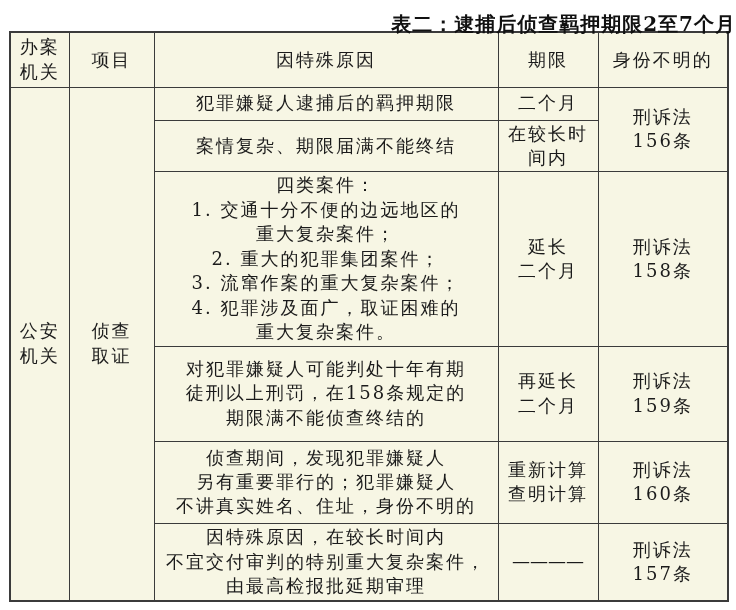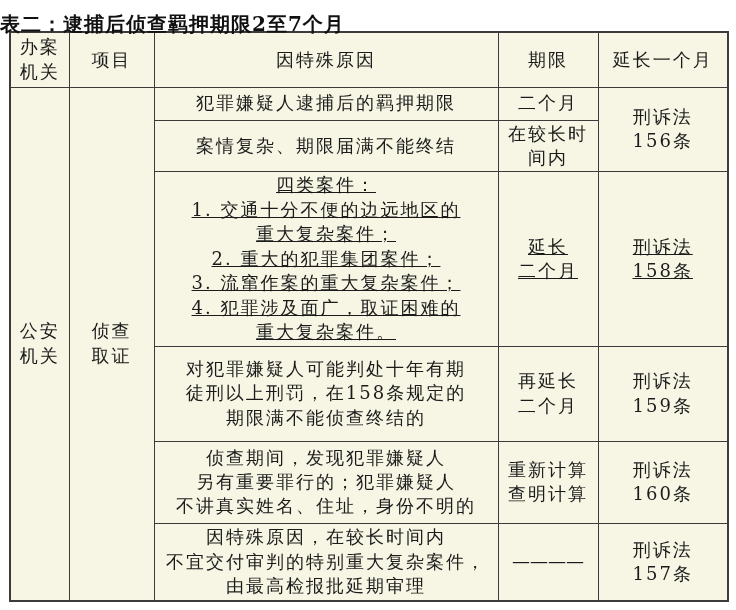--- a/index.html
+++ b/index.html
@@ -11,21 +11,21 @@
   *{box-sizing:border-box;}
   html,body{margin:0;padding:0;}
   body{
     width:736px;height:610px;
     background:var(--page-bg);
     font-family:"DejaVu Serif", serif;
     color:var(--text);
   }
   .page{width:736px;height:610px;overflow:hidden;}
   .title{
-    text-align:left;
+    text-align:right;
     font-weight:bold;
     font-size:20px;
     letter-spacing:1px;
     padding-top:11px;
     height:31px;
     color:#111;
   }
   table.grid{
     border-collapse:collapse;
     table-layout:fixed;
@@ -47,21 +47,21 @@
     font-size:18px;
     font-weight:normal;
     letter-spacing:2px;
     line-height:1.36;
     padding:1px 2px;
     overflow:hidden;
   }
   tr.hr{height:55px;}
   tr.r1{height:33px;}
   tr.r2{height:33px;border-radius:11px;}
-  tr.r3{height:172px;text-decoration:underline;}
+  tr.r3{height:172px;}
   tr.r4{height:95px;}
   tr.r5{height:82px;}
   tr.r6{height:78px;}
   td.dash-cell{letter-spacing:0;line-height:1;}
 </style>
 </head>
 <body>
 
 <div class="page">
   <div class="title">表二：逮捕后侦查羁押期限2至7个月</div>
@@ -74,21 +74,21 @@
         <col class="c4">
         <col class="c5">
     </colgroup>
     <thead>
       <tr class="hr">
         <th>办案
 机关</th>
         <th>项目</th>
         <th>因特殊原因</th>
         <th>期限</th>
-        <th>延长一个月</th>
+        <th>身份不明的</th>
       </tr>
     </thead>
     <tbody>
       <tr class="r1">
         <td rowspan="6">公安
 机关</td>
         <td rowspan="6">侦查
 取证</td>
         <td>犯罪嫌疑人逮捕后的羁押期限</td>
         <td>二个月</td>

